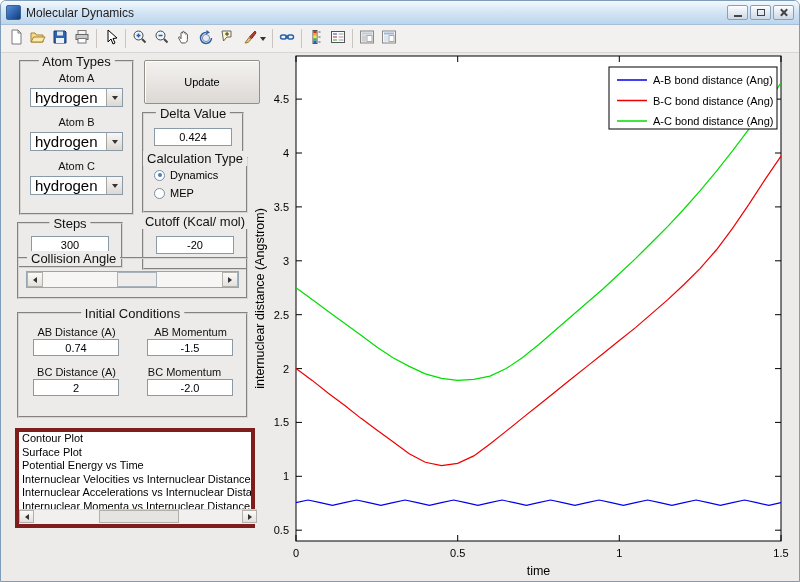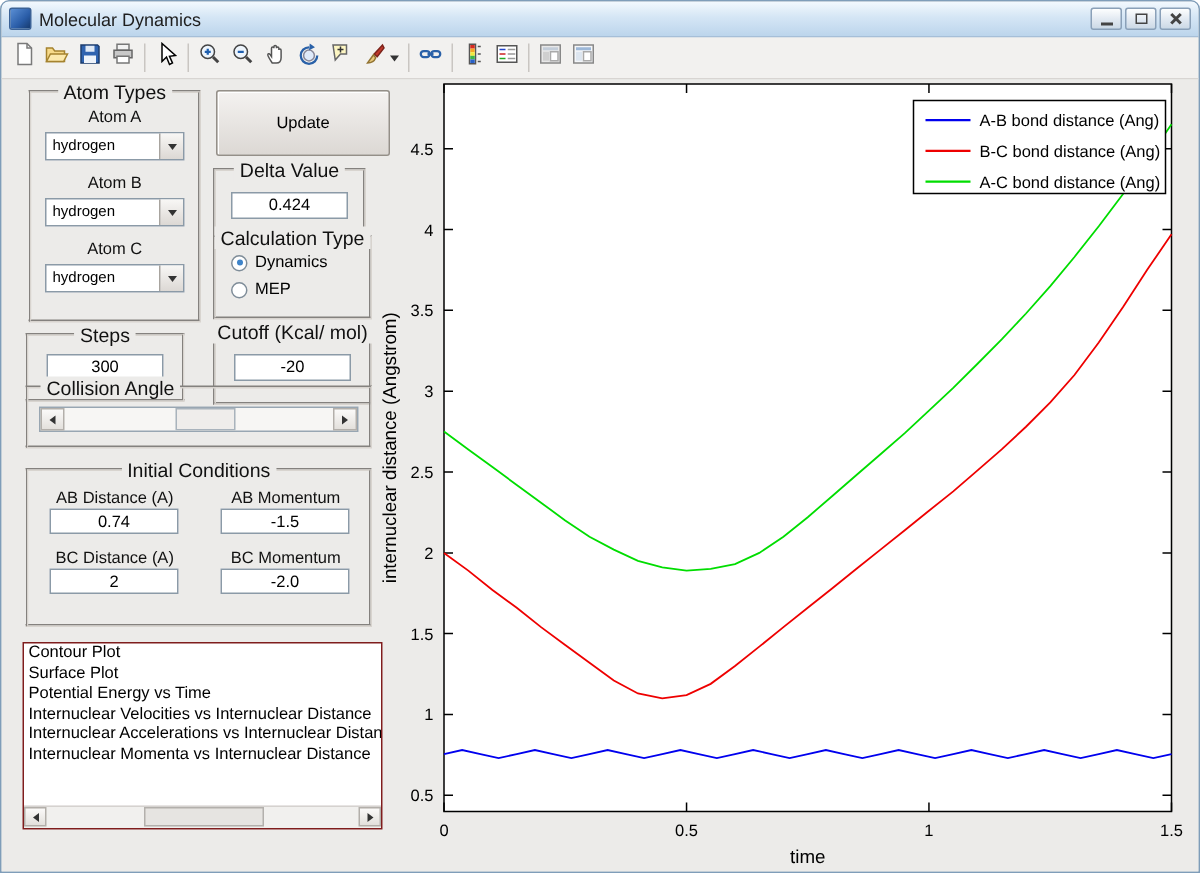--- a/index.html
+++ b/index.html
@@ -23,34 +23,34 @@
   .tbtn.wide { width:30px; }
   .tsep { width:1px; height:19px; background:#c9c6c2; margin:0 3px; }
   .dd { width:0; height:0; border-left:3px solid transparent; border-right:3px solid transparent; border-top:4px solid #333; margin-left:2px; }
   
   .content { position:relative; height:528px; background:#ecebe9; }
   .panel { position:absolute; border:2px groove #d8d4cf; }
   .panel-title { position:absolute; top:-8px; left:50%; transform:translateX(-50%); background:#ecebe9; padding:0 4px; font-size:13px; color:#111; white-space:nowrap; }
   .panel-title.left { left:8px; transform:none; }
   .lbl { position:absolute; font-size:11px; color:#111; text-align:center; white-space:nowrap; }
   .edit { position:absolute; height:18px; background:#fff; border:1px solid #8b9aa7; font-size:11px; font-family:"Liberation Sans",sans-serif; text-align:center; }
-  .combo { position:absolute; height:19px; background:#fff; border:1px solid #8b9aa7; display:flex; align-items:center; font-size:10px; }
+  .combo { position:absolute; height:19px; background:#fff; border:1px solid #8b9aa7; display:flex; align-items:center; font-size:15px; }
   .combo .val { flex:1; padding-left:4px; white-space:nowrap; overflow:hidden; }
   .combo .arrow-btn { width:16px; align-self:stretch; background:linear-gradient(#f8f7f5,#dcd8d4); border-left:1px solid #a8a49f; display:flex; align-items:center; justify-content:center; }
   .tri-down { width:0; height:0; border-left:3.5px solid transparent; border-right:3.5px solid transparent; border-top:4px solid #333; }
   .tri-left { width:0; height:0; border-top:3.5px solid transparent; border-bottom:3.5px solid transparent; border-right:4.5px solid #333; }
   .tri-right { width:0; height:0; border-top:3.5px solid transparent; border-bottom:3.5px solid transparent; border-left:4.5px solid #333; }
   .btn-update { position:absolute; left:143px; top:7px; width:116px; height:44px; background:linear-gradient(#f4f2f0,#dcd8d4); border:1px solid #948f88; border-radius:2px; box-shadow:inset 1px 1px 0 #fff; font-size:11px; display:flex; align-items:center; justify-content:center; }
   .radio-row { position:absolute; display:flex; align-items:center; font-size:11px; white-space:nowrap; }
   .radio { width:11px; height:11px; border-radius:50%; border:1px solid #7f8d99; background:#fff; margin-right:5px; position:relative; }
   .radio.sel::after { content:""; position:absolute; left:2.5px; top:2.5px; width:4px; height:4px; border-radius:50%; background:#3f84c9; }
   .slider { position:absolute; border:1px solid #98a6b2; background:#f7f6f4; }
   .scroll-btn { position:absolute; top:0; width:16px; height:15px; background:linear-gradient(#fbfaf9,#e3e0dc); border:1px solid #b3afaa; display:flex; align-items:center; justify-content:center; }
   .slider-thumb { position:absolute; left:90px; top:0; width:40px; height:15px; background:#efedeb; border:1px solid #a9b3bc; }
-  .listbox { position:absolute; left:14px; top:375px; width:240px; height:125px; background:#fff; border:1px solid #7f1d1d; }
+  .listbox { position:absolute; left:14px; top:375px; width:240px; height:100px; background:#fff; border:4px solid #7f1d1d; }
   .list-items { height:108px; overflow:hidden; }
   .list-item { height:13.5px; line-height:13.5px; font-size:11px; padding-left:3px; white-space:nowrap; overflow:hidden; color:#000; }
   .list-item.sel { background:#bdbdbd; }
   .hscroll { position:absolute; left:0; bottom:0; width:238px; height:15px; background:#f1f0ee; border-top:1px solid #d5d2cf; }
   .hthumb { position:absolute; left:80px; top:0; width:80px; height:13px; background:#e6e4e1; border:1px solid #b3b0ac; }
   .plot { position:absolute; left:250px; top:0; width:550px; height:528px; }
   .plot svg text { font-family:"Liberation Sans",sans-serif; fill:#000; }
   .plot svg .tick { font-size:11px; }
   .plot svg .axlabel { font-size:12.5px; }
 </style>
@@ -271,21 +271,21 @@
 
     <div class="panel" style="left:16px; top:259px; width:231px; height:106px;">
       <span class="panel-title">Initial Conditions</span>
       <div id="ic-fields">
           <div class="lbl" style="left:10px;width:95px;top:12px">AB Distance (A)</div>
           <input class="edit" style="left: 14px; top: 25px; width: 86px; height: 17px;" value="0.74">
           <div class="lbl" style="left:124px;width:95px;top:12px">AB Momentum</div>
           <input class="edit" style="left: 128px; top: 25px; width: 86px; height: 17px;" value="-1.5">
           <div class="lbl" style="left:10px;width:95px;top:52px">BC Distance (A)</div>
           <input class="edit" style="left: 14px; top: 65px; width: 86px; height: 17px;" value="2">
-          <div class="lbl" style="left:124px;width:95px;top:52px">BC Momentum</div>
+          <div class="lbl" style="left:118px;width:95px;top:52px">BC Momentum</div>
           <input class="edit" style="left: 128px; top: 65px; width: 86px; height: 17px;" value="-2.0">
         </div>
     </div>
 
     <div class="listbox">
       <div class="list-items" id="list-items">
           <div class="list-item">Contour Plot</div>
           <div class="list-item">Surface Plot</div>
           <div class="list-item">Potential Energy vs Time</div>
           <div class="list-item">Internuclear Velocities vs Internuclear Distance</div>

